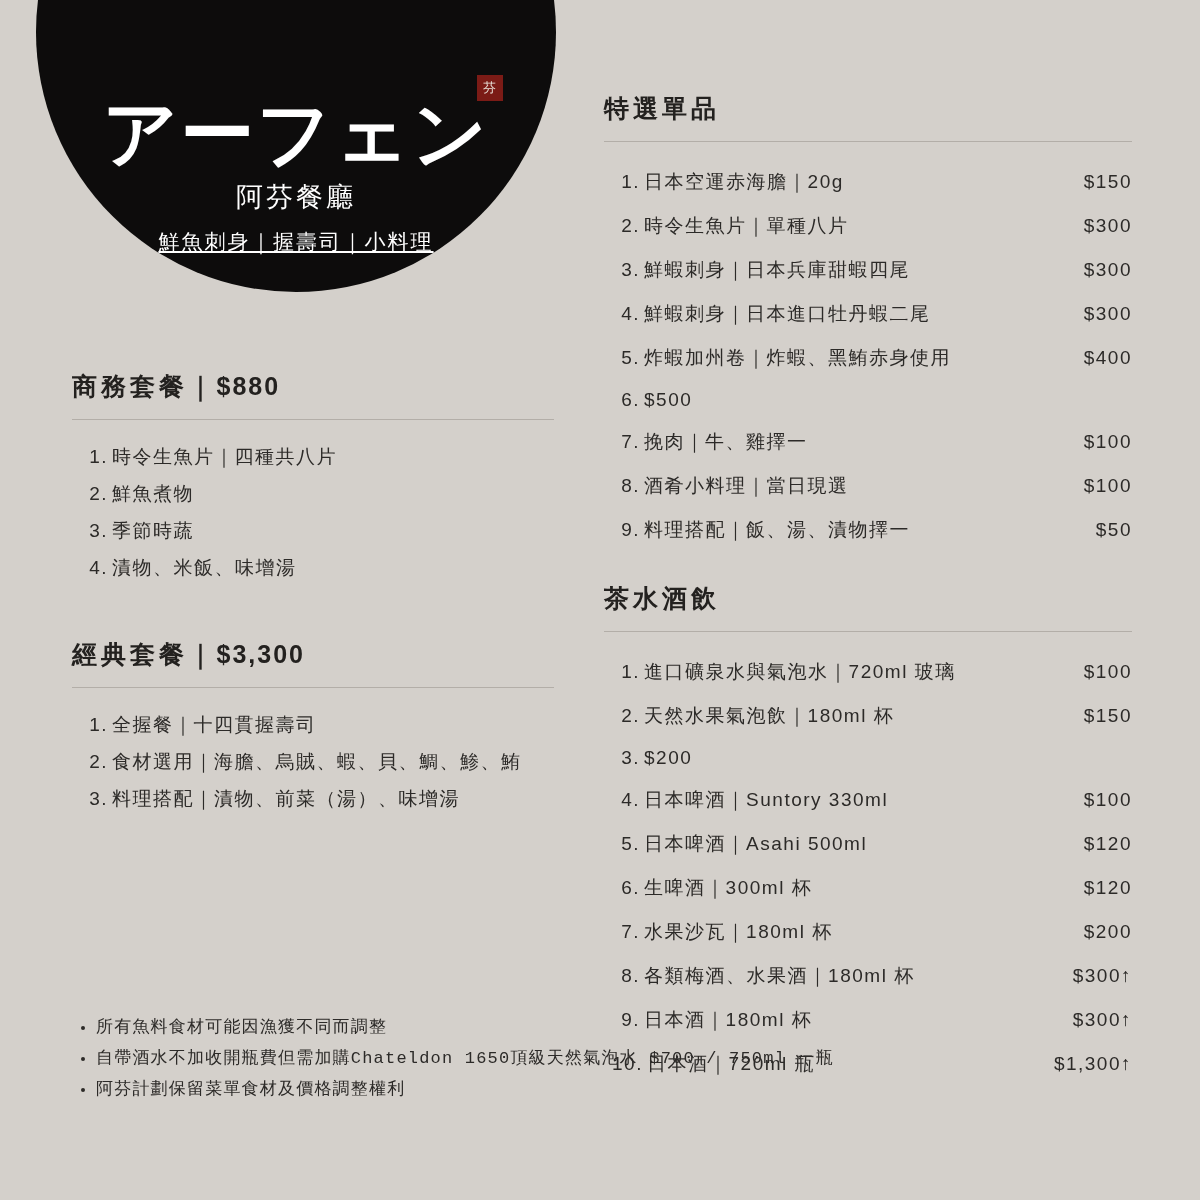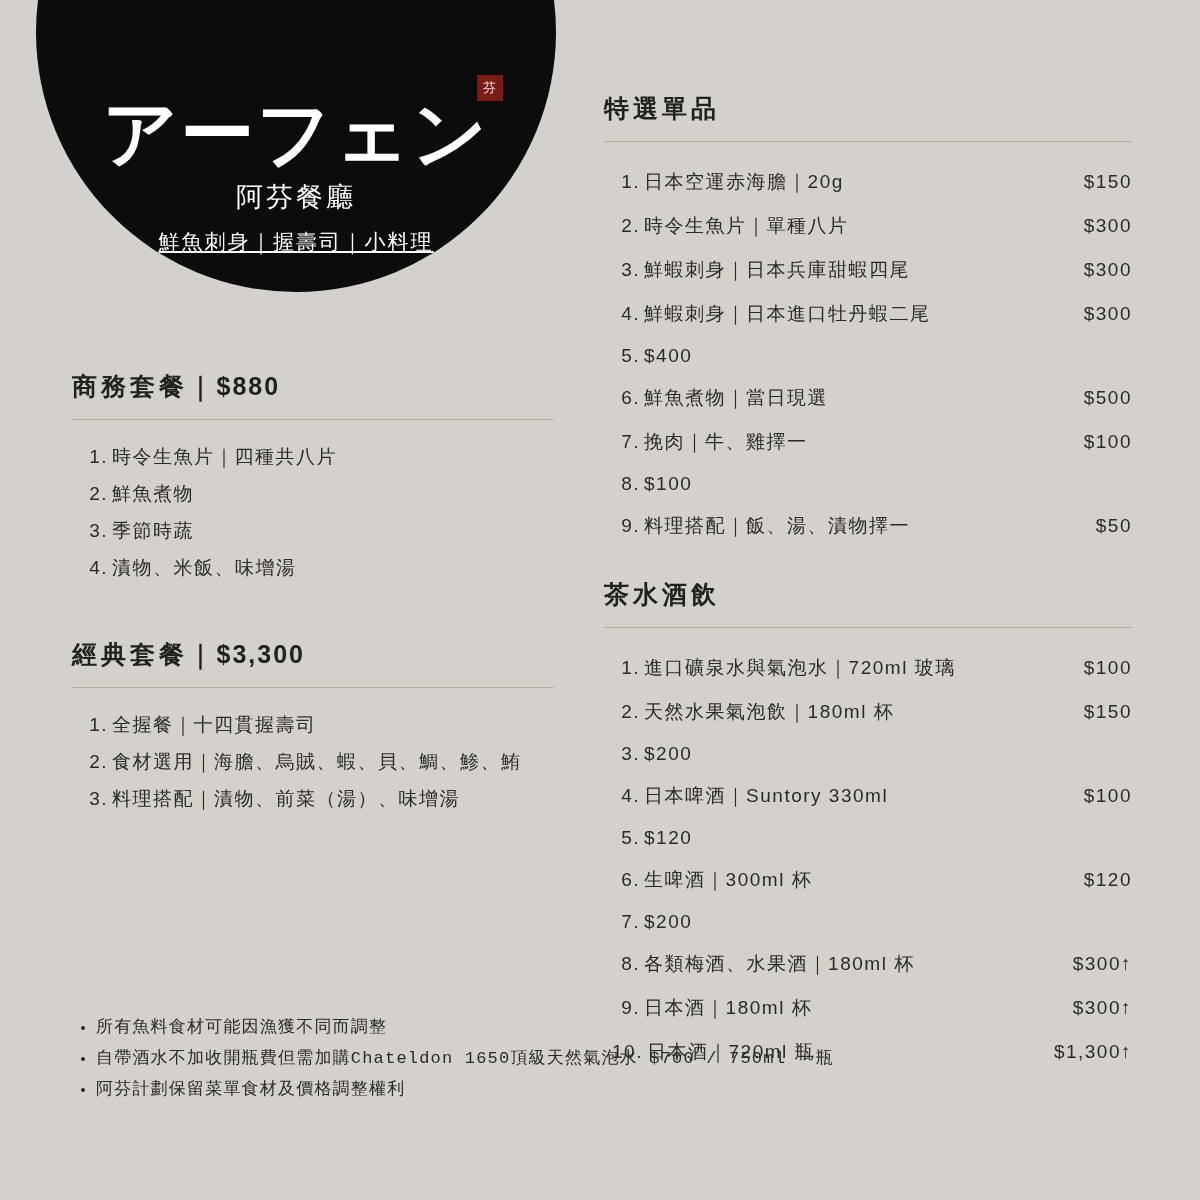--- a/index.html
+++ b/index.html
@@ -252,34 +252,35 @@
           <span class="label">鮮蝦刺身｜日本兵庫甜蝦四尾</span>
           <span class="amount">$300</span>
         </li>
       <li>
           <span class="idx">4.</span>
           <span class="label">鮮蝦刺身｜日本進口牡丹蝦二尾</span>
           <span class="amount">$300</span>
         </li>
       <li>
           <span class="idx">5.</span>
+          <span class="label">炸蝦加州卷｜炸蝦、黑鮪赤身使用</span>
           <span class="amount">$400</span>
         </li>
       <li>
           <span class="idx">6.</span>
-          <span class="label">鮮魚煮物｜當日現選</span>
           <span class="amount">$500</span>
         </li>
       <li>
           <span class="idx">7.</span>
           <span class="label">挽肉｜牛、雞擇一</span>
           <span class="amount">$100</span>
         </li>
       <li>
           <span class="idx">8.</span>
+          <span class="label">酒肴小料理｜當日現選</span>
           <span class="amount">$100</span>
         </li>
       <li>
           <span class="idx">9.</span>
           <span class="label">料理搭配｜飯、湯、漬物擇一</span>
           <span class="amount">$50</span>
         </li>
     </ol>
   </div>
 
@@ -301,29 +302,31 @@
           <span class="idx">3.</span>
           <span class="amount">$200</span>
         </li>
       <li>
           <span class="idx">4.</span>
           <span class="label">日本啤酒｜Suntory 330ml</span>
           <span class="amount">$100</span>
         </li>
       <li>
           <span class="idx">5.</span>
+          <span class="label">日本啤酒｜Asahi 500ml</span>
           <span class="amount">$120</span>
         </li>
       <li>
           <span class="idx">6.</span>
           <span class="label">生啤酒｜300ml 杯</span>
           <span class="amount">$120</span>
         </li>
       <li>
           <span class="idx">7.</span>
+          <span class="label">水果沙瓦｜180ml 杯</span>
           <span class="amount">$200</span>
         </li>
       <li>
           <span class="idx">8.</span>
           <span class="label">各類梅酒、水果酒｜180ml 杯</span>
           <span class="amount">$300↑</span>
         </li>
       <li>
           <span class="idx">9.</span>
           <span class="label">日本酒｜180ml 杯</span>

